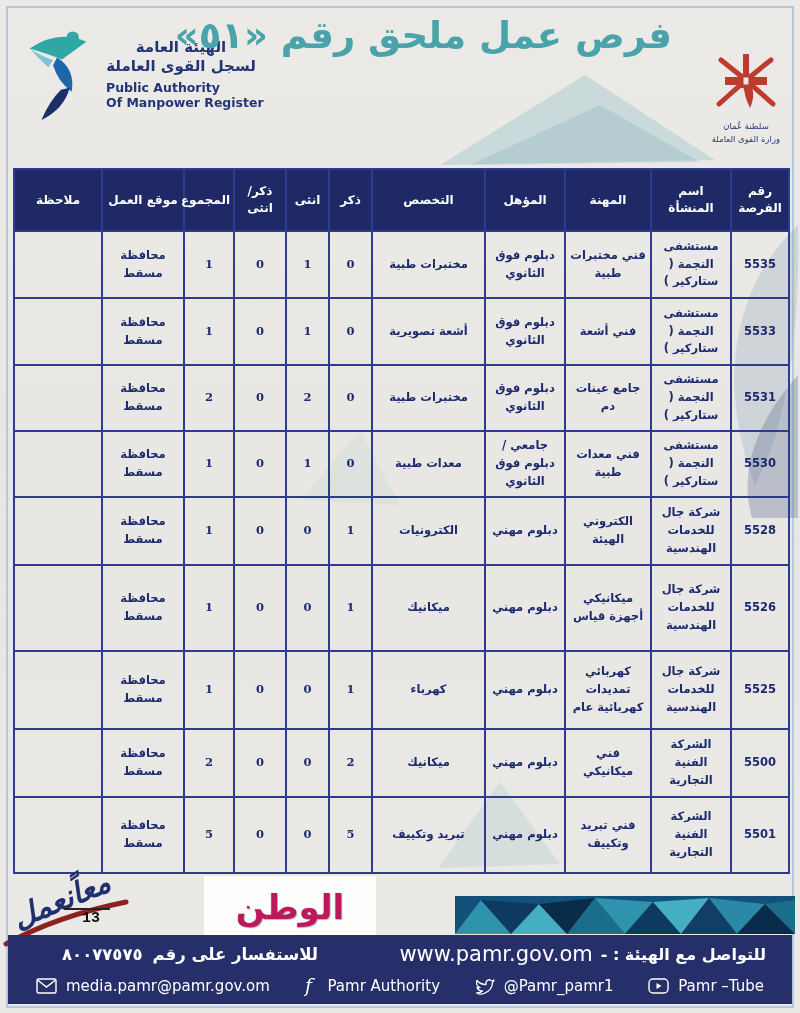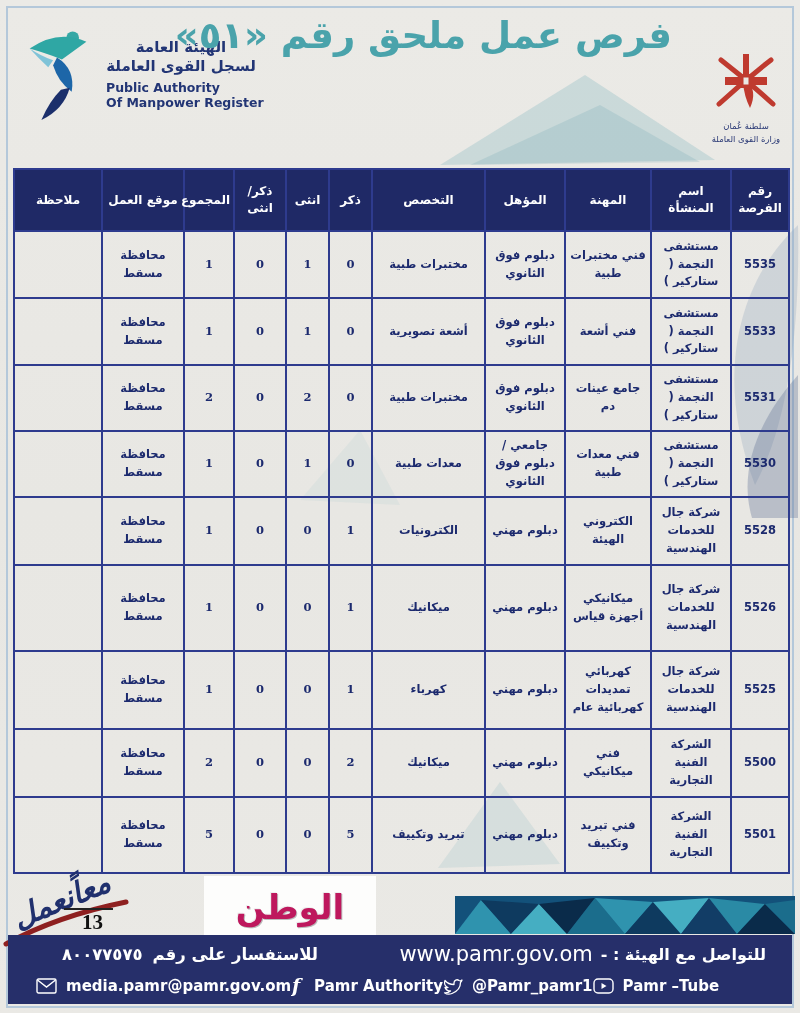--- a/index.html
+++ b/index.html
@@ -34,36 +34,36 @@
   tbody tr:nth-child(3){height:66px} tbody tr:nth-child(4){height:66px}
   tbody tr:nth-child(5){height:68px} tbody tr:nth-child(6){height:86px}
   tbody tr:nth-child(7){height:78px} tbody tr:nth-child(8){height:68px}
   tbody tr:nth-child(9){height:76px}
 
   
   .together { position:absolute; left:0px; top:868px; width:160px; height:78px; z-index:3; }
   .together-word { position:absolute; left:10px; top:14px; transform:rotate(-22deg);
                    color:#20306e; font-size:30px; font-weight:bold; font-style:italic; direction:rtl; white-space:nowrap; }
   .together-swoosh { position:absolute; left:2px; top:30px; }
-  .page-no { position:absolute; left:64px; top:40px; color:#111; font-size:21px; font-weight:bold;
-             font-family:Liberation Serif, serif; border-top:2px solid #222; padding:0 10px 0 18px; }
+  .page-no { position:absolute; left:64px; top:40px; color:#111; font-size:15px; font-weight:bold;
+             font-family:Liberation Mono, monospace; border-top:2px solid #222; padding:0 10px 0 18px; }
   .watan-box { position:absolute; left:204px; top:876px; width:172px; height:62px; background:#fdfdfc; z-index:2;
                display:flex; align-items:center; justify-content:center; }
   .watan-logo { color:#be185d; font-size:34px; font-weight:bold; direction:rtl;
                 text-shadow:1px 1px 0 #bbb, -1px -1px 0 #eee; }
   .mosaic { position:absolute; left:455px; top:896px; z-index:2; }
 
   
   .footer { position:absolute; left:8px; right:8px; top:935px; height:69px; background:#262f6a; z-index:4;
             color:#fff; padding:7px 26px 5px 26px; display:flex; flex-direction:column; justify-content:space-between; }
   .f-line1 { display:flex; justify-content:space-between; align-items:center; direction:rtl; }
   .contact-group { direction:rtl; font-size:16px; font-weight:bold; display:flex; align-items:center; gap:8px; }
   .contact-url { font-weight:normal; font-size:21px; direction:ltr; }
   .inquiry-group { direction:rtl; font-size:16.5px; font-weight:bold; display:flex; align-items:center; gap:10px; padding-left:28px; }
-  .f-line2 { display:flex; justify-content:flex-start; align-items:center; direction:ltr; padding:0 2px 3px 2px;font-weight:bold; }
+  .f-line2 { display:flex; justify-content:space-between; align-items:center; direction:ltr; padding:0 2px 3px 2px; }
   .social { display:flex; align-items:center; gap:9px; font-size:15px; }
   .social svg { display:block; }
 </style>
 </head>
 <body>
 
 <div class="page">
   <div class="frame"></div>
 
   <svg class="bg-shapes" width="800" height="1013">

